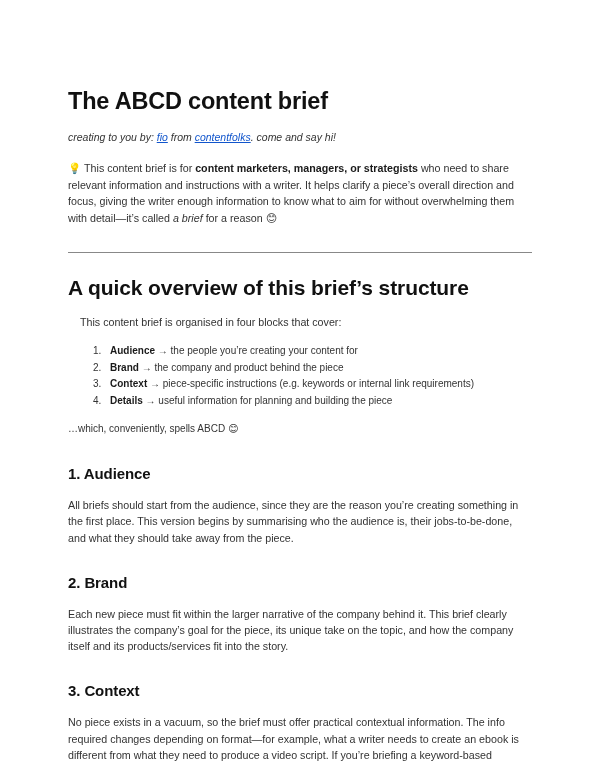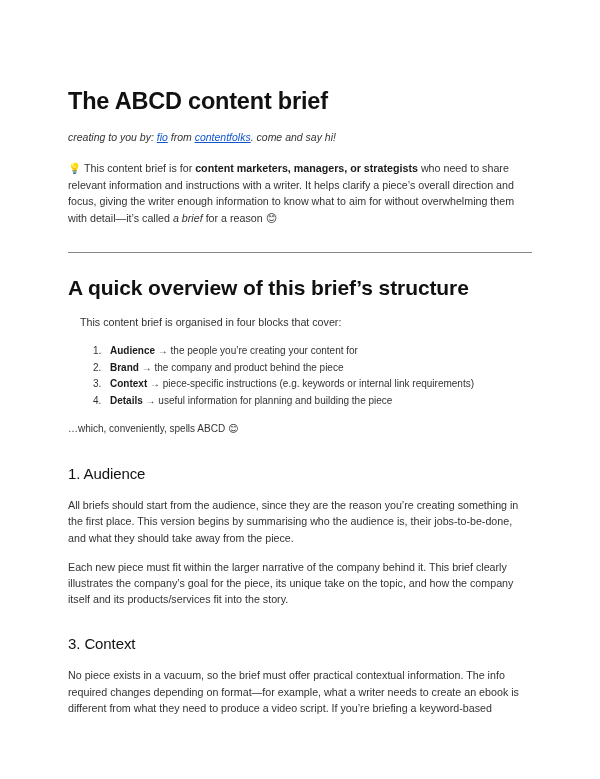--- a/index.html
+++ b/index.html
@@ -80,21 +80,21 @@
     font-weight: bold;
     color: #111111;
     letter-spacing: -0.1px;
   }
 
   
   .h3 {
     margin: 27px 0 0 0;
     font-size: 15px;
     line-height: 20px;
-    font-weight: normal;
+    font-weight: bold;
     color: #111111;
     letter-spacing: -0.1px;
   }
 
   
   .body-p {
     margin: 13px 0 0 0;
     font-size: 10.7px;
     line-height: 16.2px;
     color: #333333;
@@ -165,18 +165,19 @@
     </li>
   </ol>
 
   <p class="outro-p">
     <span>…which, conveniently, spells ABCD </span><span class="emoji">😊</span>
   </p>
 
   <h3 class="h3">1. Audience</h3>
   <p class="body-p">All briefs should start from the audience, since they are the reason you’re creating something in the first place. This version begins by summarising who the audience is, their jobs-to-be-done, and what they should take away from the piece.</p>
 
+  <h3 class="h3">2. Brand</h3>
   <p class="body-p">Each new piece must fit within the larger narrative of the company behind it. This brief clearly illustrates the company’s goal for the piece, its unique take on the topic, and how the company itself and its products/services fit into the story.</p>
 
   <h3 class="h3">3. Context</h3>
   <p class="body-p">No piece exists in a vacuum, so the brief must offer practical contextual information. The info required changes depending on format—for example, what a writer needs to create an ebook is different from what they need to produce a video script. If you’re briefing a keyword-based</p>
 
 </div>
 
 </body></html>

